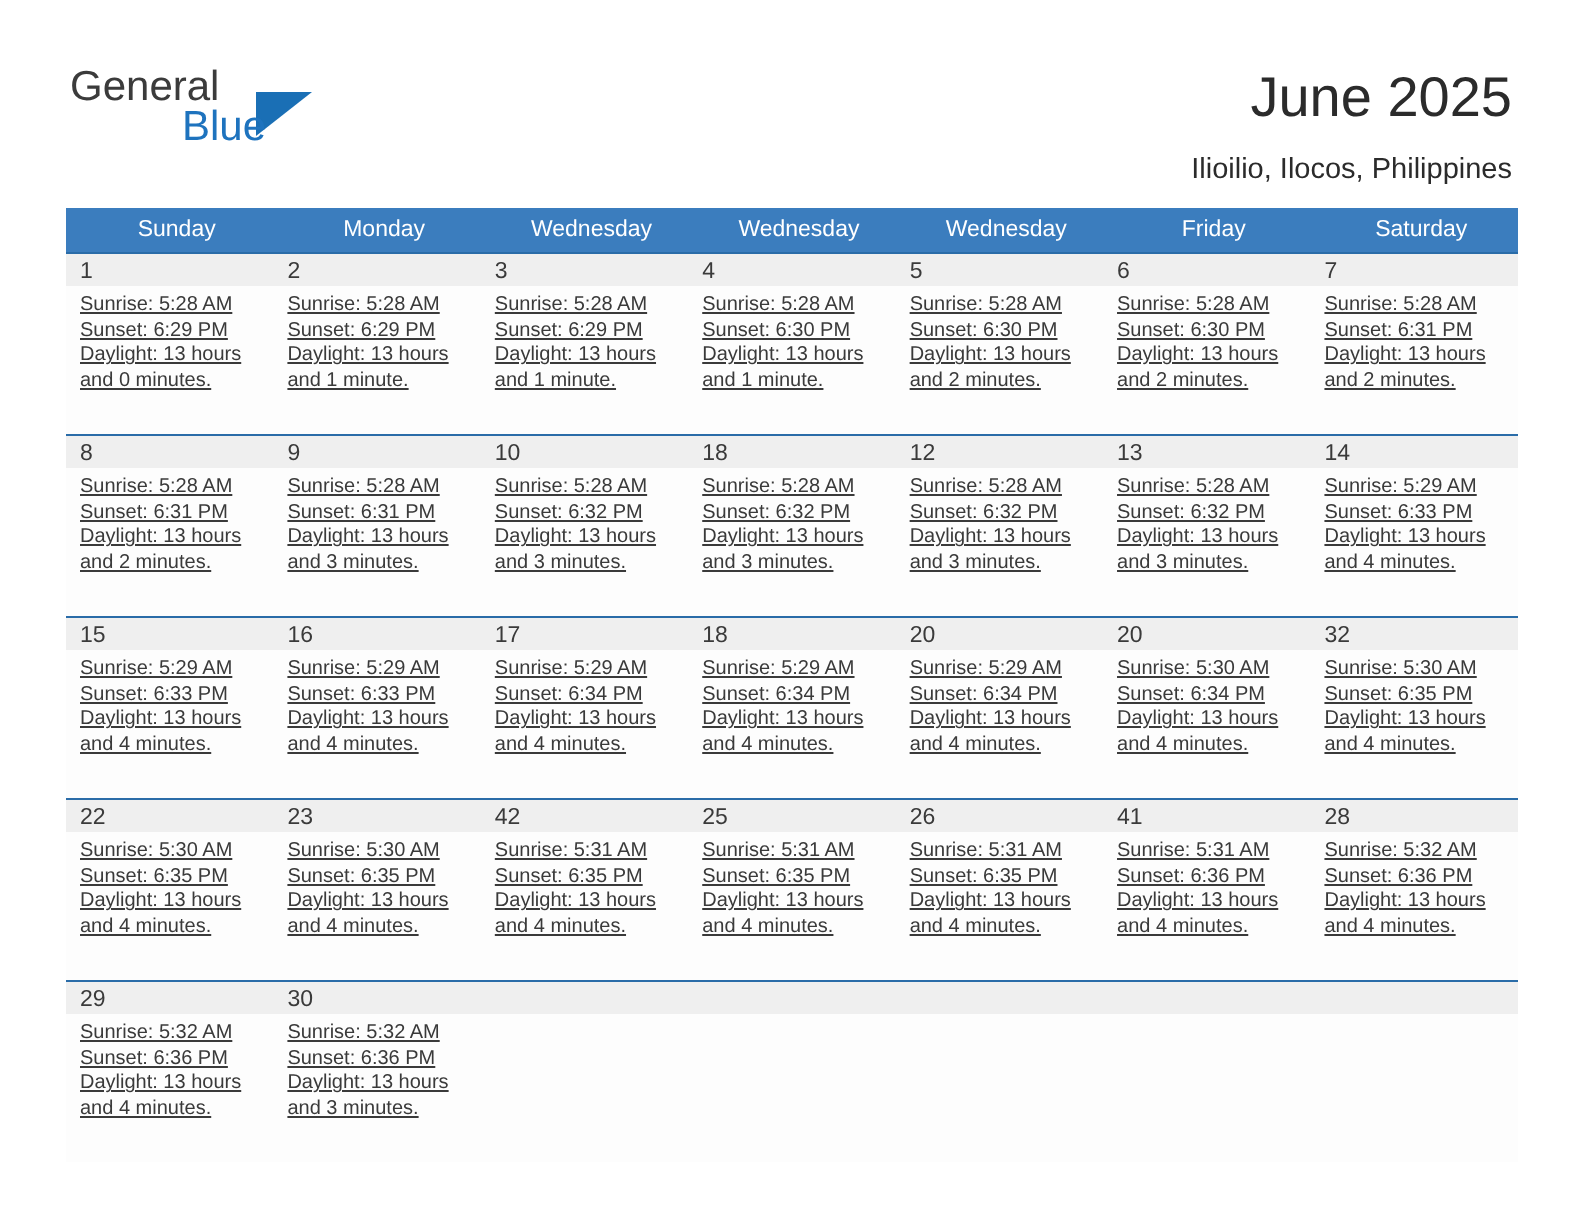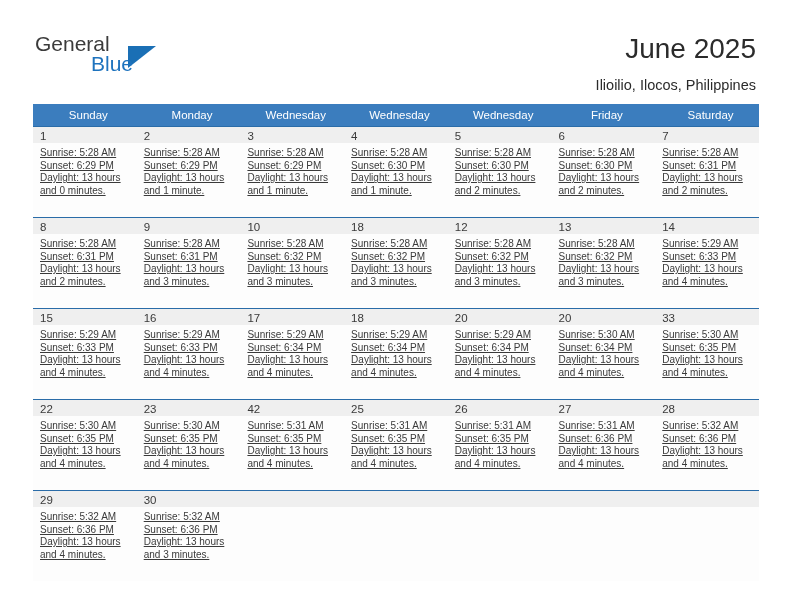--- a/index.html
+++ b/index.html
@@ -354,21 +354,21 @@
             <td class="day-cell">
               <div class="daynum-strip">20</div>
               <div class="cell-body">
                 <div>Sunrise: 5:30 AM</div>
                 <div>Sunset: 6:34 PM</div>
                 <div>Daylight: 13 hours</div>
                 <div>and 4 minutes.</div>
               </div>
             </td>
             <td class="day-cell">
-              <div class="daynum-strip">33</div>
+              <div class="daynum-strip">32</div>
               <div class="cell-body">
                 <div>Sunrise: 5:30 AM</div>
                 <div>Sunset: 6:35 PM</div>
                 <div>Daylight: 13 hours</div>
                 <div>and 4 minutes.</div>
               </div>
             </td>
           </tr>
           <tr class="week-row">
             <td class="day-cell">
@@ -410,21 +410,21 @@
             <td class="day-cell">
               <div class="daynum-strip">26</div>
               <div class="cell-body">
                 <div>Sunrise: 5:31 AM</div>
                 <div>Sunset: 6:35 PM</div>
                 <div>Daylight: 13 hours</div>
                 <div>and 4 minutes.</div>
               </div>
             </td>
             <td class="day-cell">
-              <div class="daynum-strip">27</div>
+              <div class="daynum-strip">41</div>
               <div class="cell-body">
                 <div>Sunrise: 5:31 AM</div>
                 <div>Sunset: 6:36 PM</div>
                 <div>Daylight: 13 hours</div>
                 <div>and 4 minutes.</div>
               </div>
             </td>
             <td class="day-cell">
               <div class="daynum-strip">28</div>
               <div class="cell-body">

